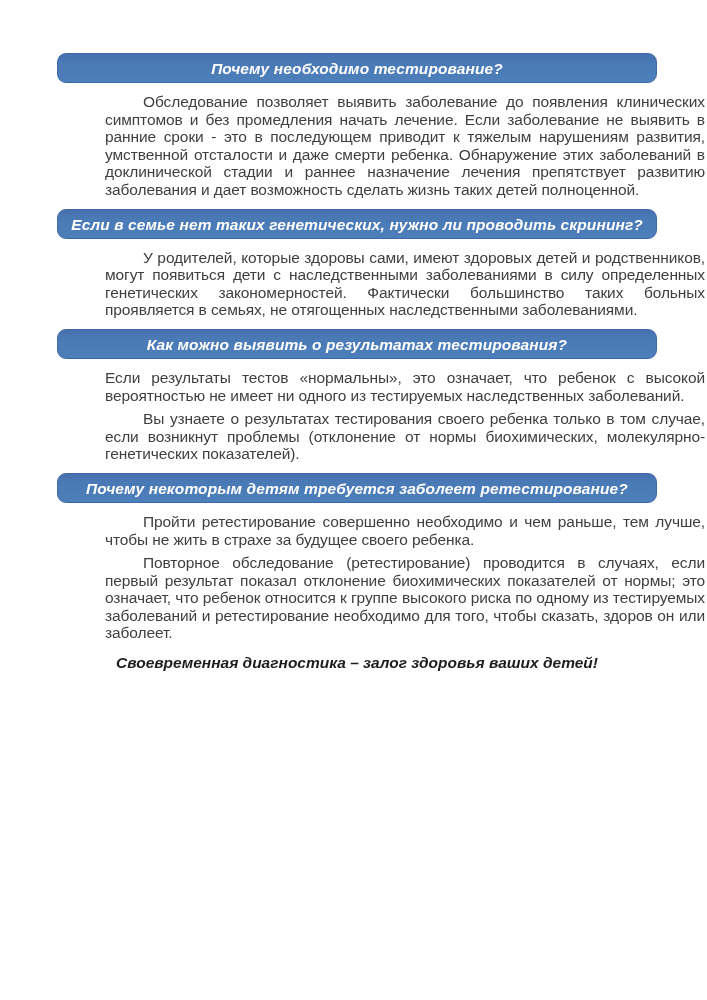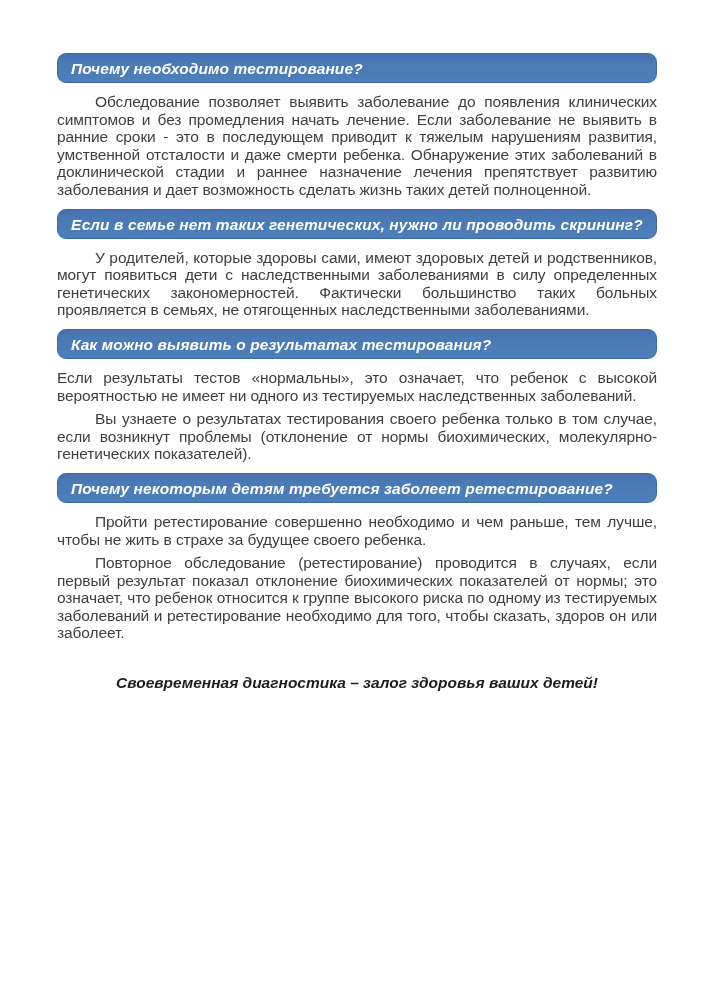--- a/index.html
+++ b/index.html
@@ -28,36 +28,37 @@
     background: linear-gradient(180deg, #466fae 0%, var(--accent) 30%, #4d7fbb 100%);
     border: 1px solid var(--accent-border);
     border-radius: 9px;
     color: #ffffff;
     font-size: 15.5px;
     line-height: 19px;
     font-weight: bold;
     font-style: italic;
     white-space: nowrap;
     letter-spacing: 0.1px;
+    text-align: center;
   }
   .section-heading.first { margin-top: 0; }
-  .section-body { width: 600px; }
+  .section-body { width: 600px; margin-left: 48px; }
   p.doc-par {
     margin: 0 0 6px 0;
     color: var(--body-text);
     font-size: 15.5px;
     line-height: 17.6px;
     text-align: justify;
     text-indent: 38px;
     letter-spacing: -0.1px;
   }
   p.doc-par.no-indent { text-indent: 0; }
   .tagline {
     width: 600px;
-    margin-top: 32px;
+    margin-top: 12px;
     text-align: center;
     color: var(--tagline-text);
     font-size: 15.5px;
     font-weight: bold;
     font-style: italic;
   }
 </style>
 </head>
 <body>
 

